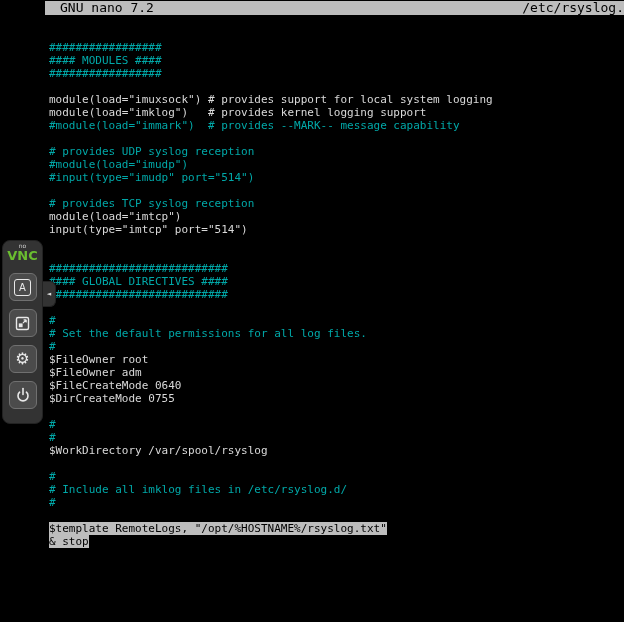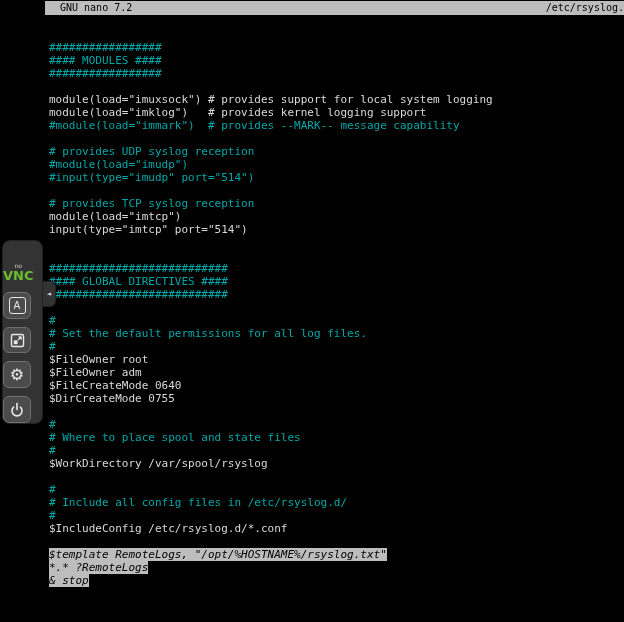--- a/index.html
+++ b/index.html
@@ -3,38 +3,38 @@
 <meta charset="utf-8">
 <style>
   * { margin:0; padding:0; box-sizing:border-box; }
   html,body { width:624px; height:622px; background:#000; overflow:hidden; }
   body { font-family:"DejaVu Sans Mono","Liberation Mono",monospace; position:relative; }
 
   .terminal { position:absolute; left:45px; top:0; right:0; bottom:0; background:#000; }
   .titlebar {
     position:absolute; left:0; top:1px; right:0; height:14px;
     background:var(--selection_bg); color:#000;
-    font-size:10px; line-height:14px;
+    font-size:13px; line-height:14px;
     display:flex; justify-content:space-between;
     padding-left:15px; white-space:pre; overflow:hidden;
   }
   .terminal-body {
     position:absolute; top:15px; left:4px; right:0; bottom:0;
     font-size:11px; line-height:13px; overflow:hidden;
   }
   .tline { height:13px; white-space:pre; }
   .tline span.cm  { color:var(--comment); }
   .tline span.tx  { color:var(--text); }
-  .tline span.sel { background:var(--selection_bg); color:#000;font-style:italic; }
+  .tline span.sel { background:var(--selection_bg); color:#000; }
 
   .vnc-panel {
     position:absolute; left:2px; top:240px; width:41px; height:184px;
     background:#333; border:1px solid #222; border-radius:8px;
-    display:flex; flex-direction:column; align-items:flex-start;
-    padding-top:22px; gap:8px; z-index:5;
+    display:flex; flex-direction:column; align-items:center;
+    padding-top:2px; gap:8px; z-index:5;
   }
   .vnc-logo { text-align:center; line-height:1; height:22px; }
   .vnc-logo .no  { display:block; color:#cfcfcf; font-size:6px; font-family:"DejaVu Sans",sans-serif; }
   .vnc-logo .vnc { display:block; color:var(--logo_green); font-weight:bold; font-size:13px; font-family:"DejaVu Sans",sans-serif; }
   .vnc-handle {
     position:absolute; left:40px; top:40px; width:13px; height:26px;
     background:#333; border:1px solid #222; border-left:none;
     border-radius:0 6px 6px 0;
     display:flex; align-items:center; justify-content:center;
     color:#ddd; font-size:7px; cursor:pointer;
@@ -89,31 +89,28 @@
         <div class="tline"><span class="tx"></span></div>
         <div class="tline"><span class="cm">#</span></div>
         <div class="tline"><span class="cm"># Set the default permissions for all log files.</span></div>
         <div class="tline"><span class="cm">#</span></div>
         <div class="tline"><span class="tx">$FileOwner root</span></div>
         <div class="tline"><span class="tx">$FileOwner adm</span></div>
         <div class="tline"><span class="tx">$FileCreateMode 0640</span></div>
         <div class="tline"><span class="tx">$DirCreateMode 0755</span></div>
         <div class="tline"><span class="tx"></span></div>
         <div class="tline"><span class="cm">#</span></div>
-        <div class="tline"><span class="cm"># Where to place spool and state files</span></div>
         <div class="tline"><span class="cm">#</span></div>
         <div class="tline"><span class="tx">$WorkDirectory /var/spool/rsyslog</span></div>
         <div class="tline"><span class="tx"></span></div>
         <div class="tline"><span class="cm">#</span></div>
-        <div class="tline"><span class="cm"># Include all config files in /etc/rsyslog.d/</span></div>
+        <div class="tline"><span class="cm"># Include all imklog files in /etc/rsyslog.d/</span></div>
         <div class="tline"><span class="cm">#</span></div>
-        <div class="tline"><span class="tx">$IncludeConfig /etc/rsyslog.d/*.conf</span></div>
         <div class="tline"><span class="tx"></span></div>
         <div class="tline"><span class="sel">$template RemoteLogs, "/opt/%HOSTNAME%/rsyslog.txt"</span></div>
-        <div class="tline"><span class="sel">*.* ?RemoteLogs</span></div>
         <div class="tline"><span class="sel">&amp; stop</span></div>
       </div>
   </div>
 
   <div class="vnc-panel">
     <div class="vnc-logo">
       <span class="no">no</span>
       <span class="vnc">VNC</span>
     </div>
 

